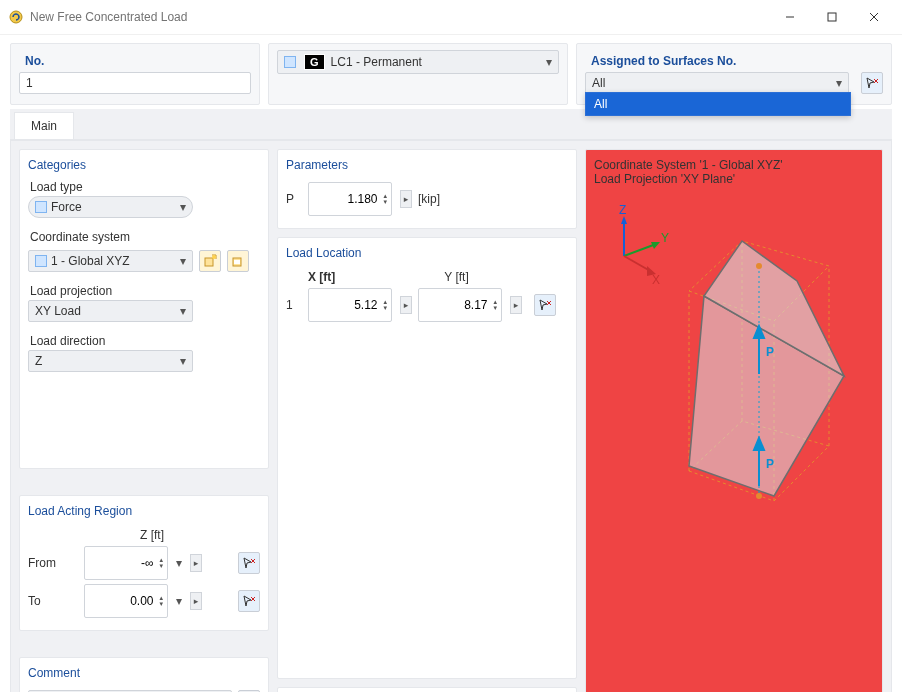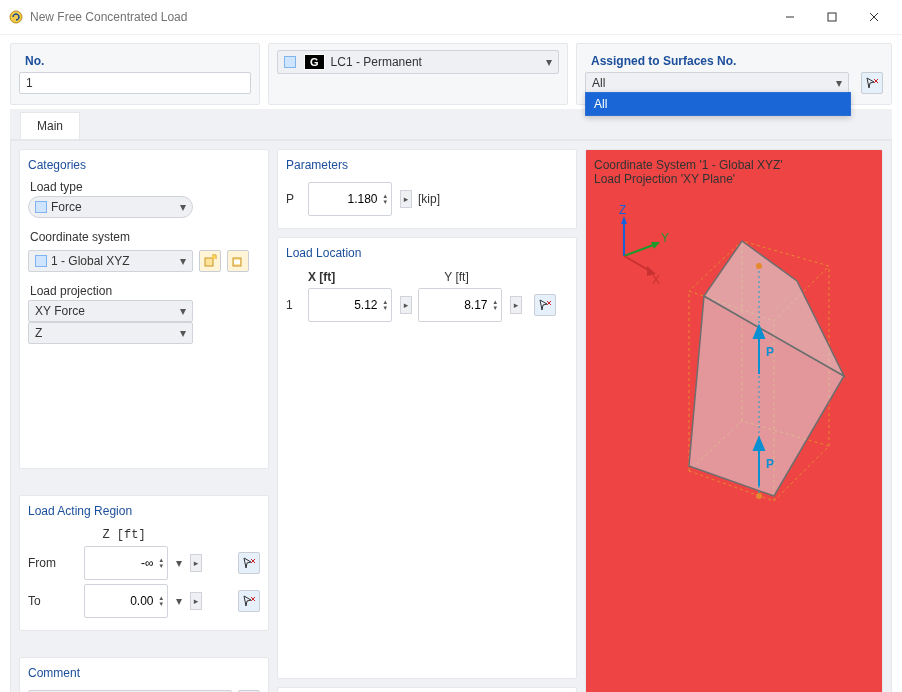--- a/index.html
+++ b/index.html
@@ -17,21 +17,21 @@
   .textbox { background: #fff; border: 1px solid #d0d4da; border-radius: 2px; padding: 3px 6px; width: 100%; color: #333; }
   .select { background: #eef0f3; border: 1px solid #d0d4da; border-radius: 2px; padding: 3px 6px; display: flex; align-items: center; justify-content: space-between; color: #333; min-height: 22px;}
   .select .chev { margin-left: auto; color: #555; }
   .chk { width: 12px; height: 12px; border: 1px solid #7fb4f0; background: #cfe5ff; display: inline-block; margin-right: 4px; vertical-align: middle;}
   .gbadge { background: #000; color: #fff; padding: 1px 5px; border: 1px solid #fff; font-weight: 600; margin: 0 6px 0 4px; font-size:11px;}
   .iconbtn { width: 22px; height: 22px; border: 1px solid #c9ced6; background: #eef0f3; border-radius: 2px; display: inline-flex; align-items: center; justify-content: center; }
   .iconbtn.gold{ background:#fff5d6;}
   .dropdown-open { position: absolute; left: 8px; right: 40px; top: 48px; background: #fff; border: 1px solid #2b6fd6; box-shadow: 0 2px 6px rgba(0,0,0,.2); z-index: 10; }
   .dropdown-open .item { padding: 4px 8px; }
   .dropdown-open .item.sel { background: #1a66d6; color: #fff; }
-  .tabstrip { border-bottom: 1px solid #e5e7eb; background: #f0f1f4; padding: 0 10px;}
+  .tabstrip { border-bottom: 1px solid #e5e7eb; background: #f0f1f4; padding: 0 4px;}
   .tab { display: inline-block; padding: 6px 16px; background: #fff; border: 1px solid #e5e7eb; border-bottom: none; margin-top: 3px; color: #333;}
   .cols { display: flex; gap: 8px; background: #f0f1f4; padding: 8px; border:1px solid #e5e7eb;}
   .col { flex: 1; display: flex; flex-direction: column; gap: 8px; }
   .col.left { flex: 0 0 250px; gap: 26px; }
   .col.mid { flex: 0 0 300px; }
   .col.right { flex: 1; }
   .group { background: #fff; border: 1px solid #e5e7eb; border-radius: 2px; padding: 8px; }
   .group .gtitle { color: #1b4e9b; padding-bottom: 6px; }
   .row { display: flex; align-items: center; gap: 6px; margin: 4px 0; }
   .spin { background: #fff; border: 1px solid #d0d4da; border-radius: 2px; display: inline-flex; align-items: center; padding: 8px 4px; width: 84px; justify-content: flex-end; }
@@ -150,35 +150,36 @@
           <div class="iconbtn gold">
             <svg width="14" height="14">
                 <rect x="2" y="4" width="8" height="8" fill="#ffe39a" stroke="#c7962a"></rect>
                 <rect x="3" y="6" width="6" height="4" fill="#fff"></rect>
               </svg>
           </div>
         </div>
 
         <div class="field-label" style="margin-top:10px;">Load projection</div>
         <div class="select" style="width:165px;">
-          <span>XY Force</span>
+          <span>XY Load</span>
           <span class="chev">▾</span>
         </div>
 
+        <div class="field-label" style="margin-top:10px;">Load direction</div>
         <div class="select" style="width:165px;">
           <span>Z</span>
           <span class="chev">▾</span>
         </div>
       </div>
 
       <div class="group">
         <div class="gtitle">Load Acting Region</div>
         <div class="row" style="justify-content:flex-start;">
           <span style="width:50px;"></span>
-          <span style="width:80px; text-align:center;font-family:Liberation Mono, monospace;">Z [ft]</span>
+          <span style="width:80px; text-align:right;">Z [ft]</span>
         </div>
         <div class="row">
           <span style="width:50px;">From</span>
           <div class="spin">
               <input value="-∞" style="">
               <span class="spinbtns">
                 <span>▴</span>
                 <span>▾</span>
               </span>
             </div>

